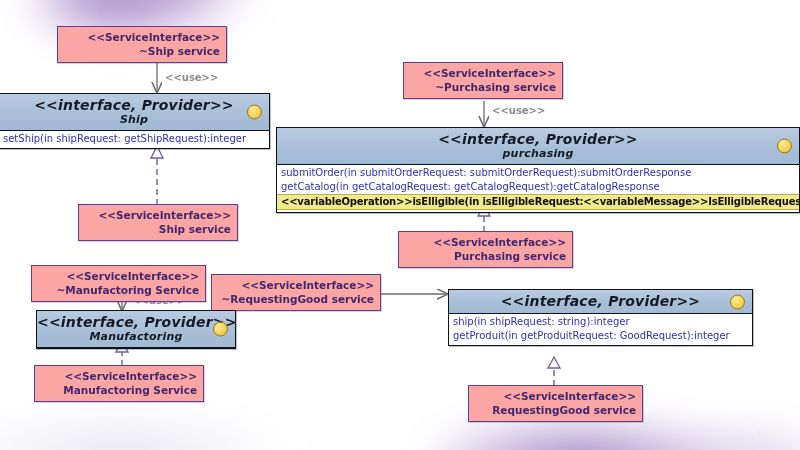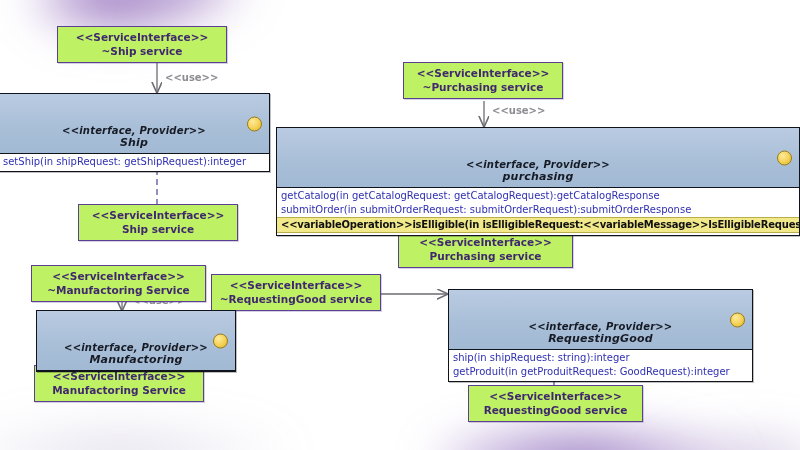--- a/index.html
+++ b/index.html
@@ -60,25 +60,24 @@
   .uml-head {
     background: linear-gradient(180deg, #bacbe2 0%, #a9bfd8 55%, #a2b9d4 100%);
     border-bottom: 1.5px solid #10131c;
     position: relative;
     padding: 3px 0 4px 0;
     text-align: center;
   }
   .uml-stereo {
     font-style: italic;
     font-weight: bold;
-    font-size: 10px;
+    font-size: 14px;
     color: #161a24;
     letter-spacing: 0.2px;
     white-space: nowrap;
-    margin-top: 28px;
   }
   .uml-name {
     font-style: italic;
     font-weight: bold;
     font-size: 11px;
     color: #161a24;
     letter-spacing: 0.2px;
     white-space: nowrap;
   }
   .provider-dot {
@@ -110,23 +109,23 @@
     border-top: 1px solid #b9ae49;
     border-bottom: 1px solid #b9ae49;
     font-size: 10px;
     letter-spacing: -0.2px;
   }
 
   
   .svc {
     position: absolute;
     border: 1.5px solid #5b3f93;
-    background: #bef264;
+    background: #fca5a5;
     box-sizing: border-box;
-    text-align: center;
+    text-align: right;
     padding: 3px 6px 4px 6px;
     box-shadow: 1px 1px 0 rgba(90,70,140,0.25);
   }
   .svc-stereo, .svc-name {
     font-size: 10.5px;
     font-weight: bold;
     color: #40286e;
     line-height: 14px;
     white-space: nowrap;
   }
@@ -243,38 +242,37 @@
     </div>
   </div>
 
   <div class="uml-class" style="left:276px; top:127px; width:524px;">
     <div class="uml-head">
       <div class="uml-stereo">&lt;&lt;interface, Provider&gt;&gt;</div>
       <div class="uml-name">purchasing</div>
       <span class="provider-dot"></span>
     </div>
     <div class="uml-ops">
+      <div class="op">submitOrder(in submitOrderRequest: submitOrderRequest):submitOrderResponse</div>
       <div class="op">getCatalog(in getCatalogRequest: getCatalogRequest):getCatalogResponse</div>
-      <div class="op">submitOrder(in submitOrderRequest: submitOrderRequest):submitOrderResponse</div>
       <div class="op var">&lt;&lt;variableOperation&gt;&gt;isElligible(in isElligibleRequest:&lt;&lt;variableMessage&gt;&gt;IsElligibleRequest)</div>
     </div>
   </div>
 
   <div class="uml-class" style="left:36px; top:310px; width:200px;">
     <div class="uml-head">
       <div class="uml-stereo">&lt;&lt;interface, Provider&gt;&gt;</div>
       <div class="uml-name">Manufactoring</div>
       <span class="provider-dot"></span>
     </div>
   </div>
 
   <div class="uml-class" style="left:448px; top:289px; width:305px;">
     <div class="uml-head">
       <div class="uml-stereo">&lt;&lt;interface, Provider&gt;&gt;</div>
-      <div class="uml-name">RequestingGood</div>
       <span class="provider-dot"></span>
     </div>
     <div class="uml-ops">
       <div class="op">ship(in shipRequest: string):integer</div>
       <div class="op">getProduit(in getProduitRequest: GoodRequest):integer</div>
     </div>
   </div>
 
 </div>
 

